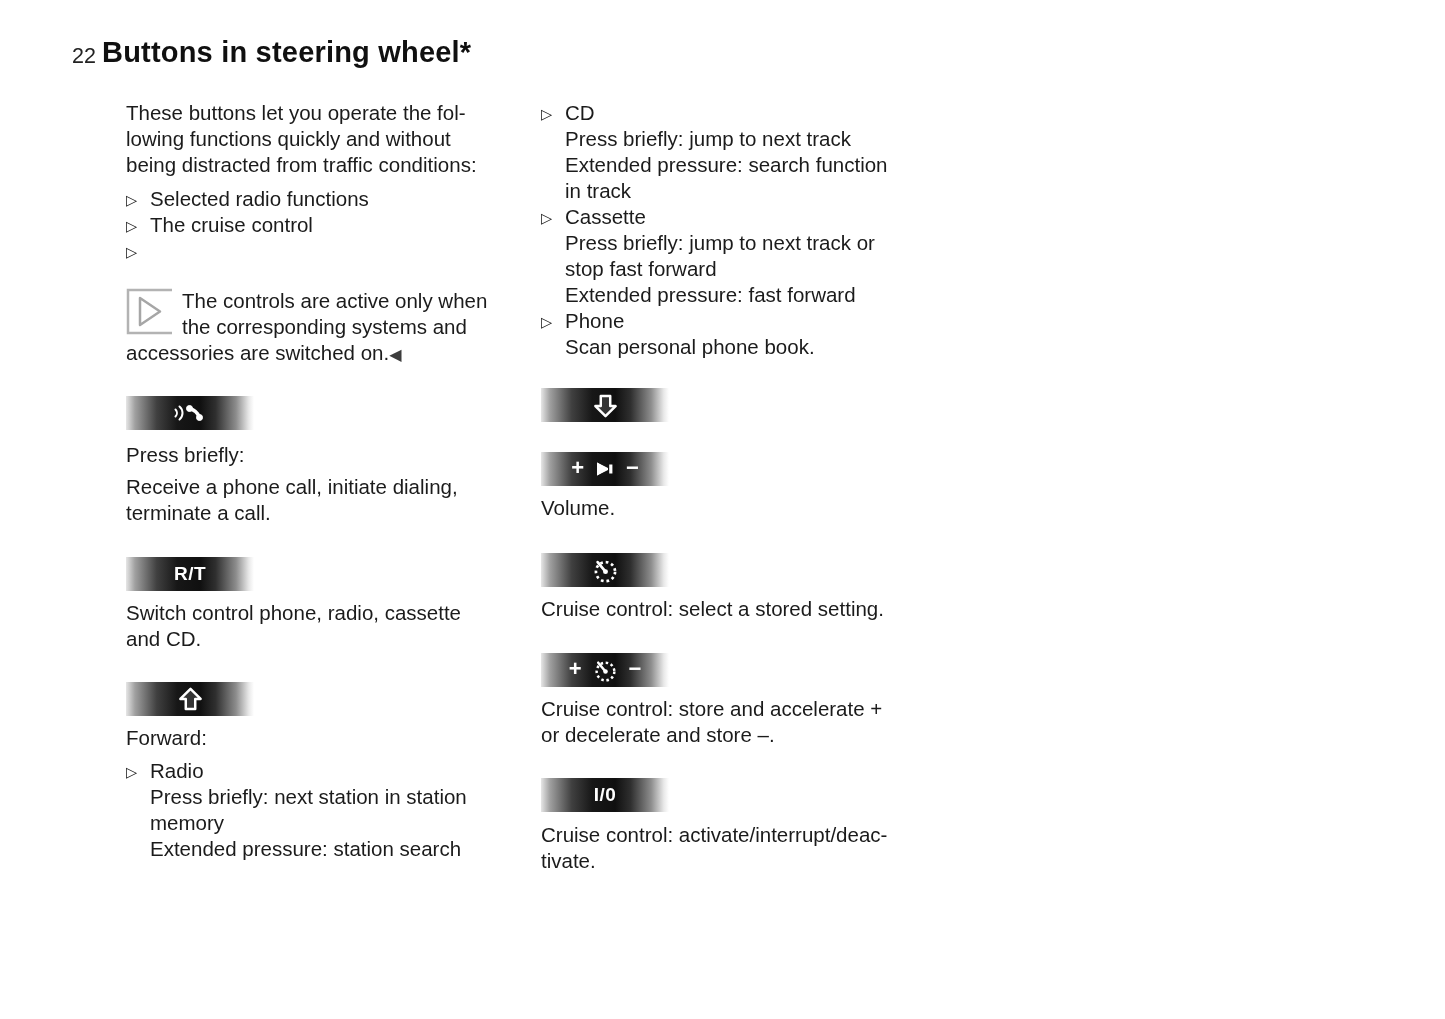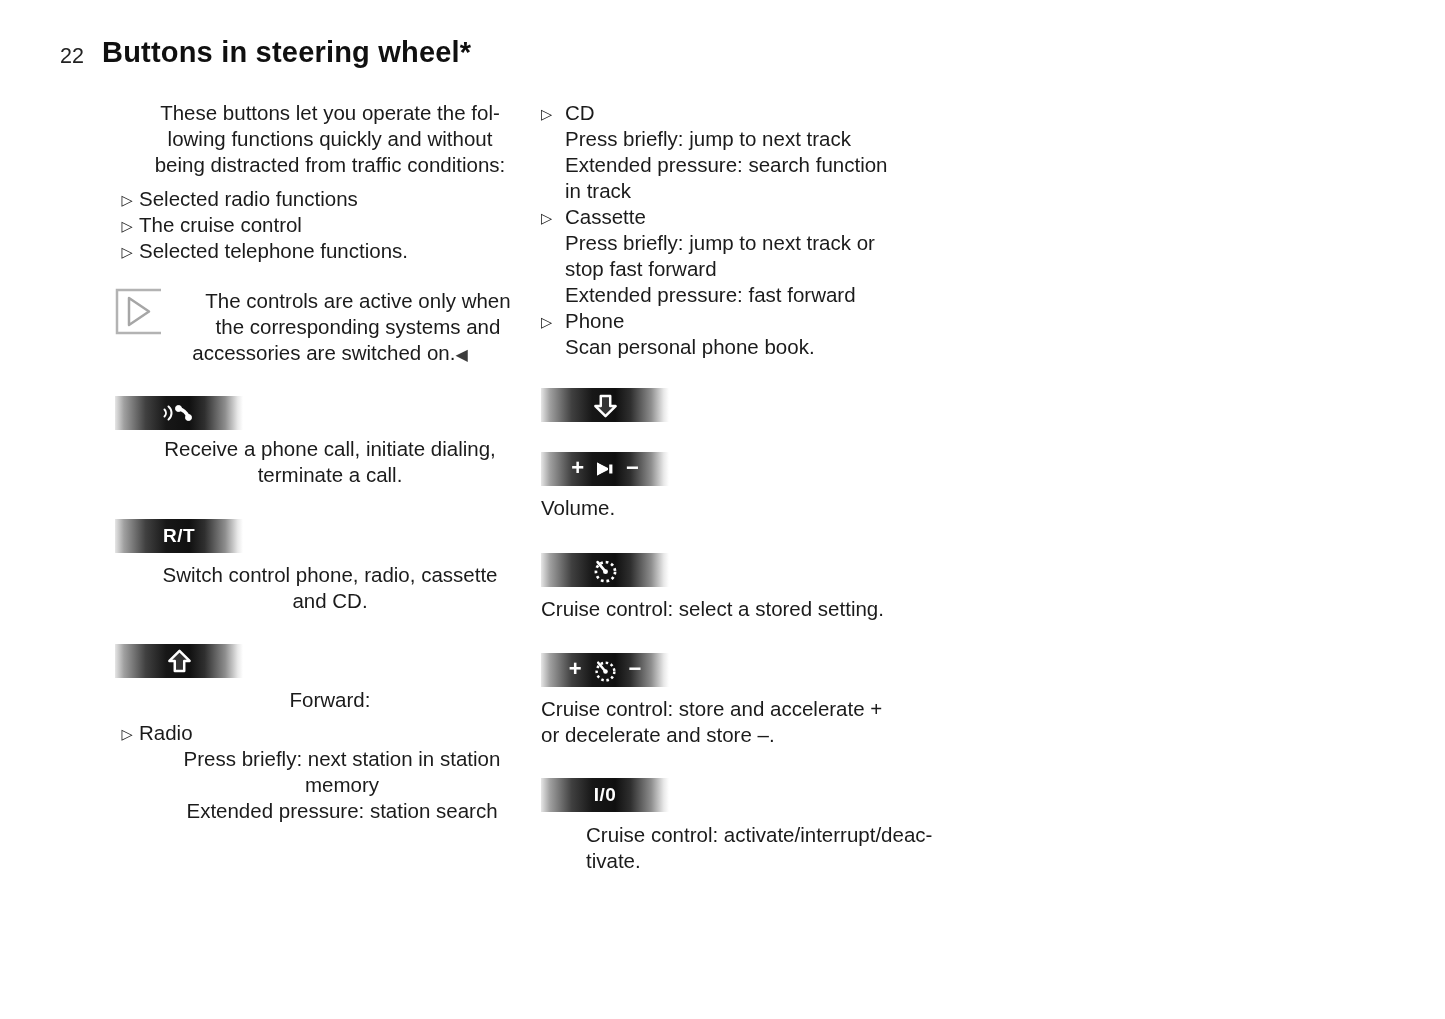--- a/index.html
+++ b/index.html
@@ -1,42 +1,42 @@
 <!DOCTYPE html>
 <html><head>
 <meta charset="utf-8">
 <style>
   html,body{margin:0;padding:0;background:#ffffff;}
   .page{
     position:relative;width:1445px;height:1019px;background:#ffffff;
     font-family:"Liberation Sans",sans-serif;color:#1b1b1b;overflow:hidden;
   }
-  .page-num{position:absolute;left:60px;top:44px;font-size:21.5px;color:#222;}
+  .page-num{position:absolute;left:72px;top:44px;font-size:21.5px;color:#222;}
   .title{position:absolute;left:102px;top:36px;font-size:29px;font-weight:700;color:#101010;letter-spacing:.2px;}
   .col{position:absolute;top:100px;font-size:20.5px;line-height:26px;}
-  .col-left{left:115px;width:430px;text-align:center;}
+  .col-left{left:126px;width:430px;}
   .col-right{left:541px;width:432px;}
   .lines{white-space:pre-line;}
   
   .bullet-row{display:flex;}
   .marker{flex:0 0 24px;font-size:14.5px;position:relative;top:1px;color:#1b1b1b;}
   .detail{padding-left:24px;}
   
   .note{margin-top:24px;display:flow-root;}
   .note-icon{float:left;width:47px;height:47px;margin-right:9px;}
   .end-marker{font-size:16px;color:#3c3c3c;}
   
   .bar{
     width:128px;height:34px;display:flex;align-items:center;justify-content:center;gap:11px;
     background:linear-gradient(90deg,#e6e6e6 0%,#a0a0a0 7%,#404040 24%,#171717 40%,#101010 58%,#2f2f2f 70%,#8d8d8d 86%,#e9e9e9 96%,#ffffff 100%);
   }
   .bar-label{color:#ffffff;font-weight:700;font-size:19px;letter-spacing:.5px;font-family:"Liberation Sans",sans-serif;}
   .pm{color:#ffffff;font-weight:700;font-size:22px;line-height:1;position:relative;top:-1px;}
   
-  .m8{margin-top:8px;}  .m6{margin-top:6px;}  .m9{margin-top:9px;}  .m10{margin-top:10px;margin-left:45px;}
+  .m8{margin-top:8px;}  .m6{margin-top:6px;}  .m9{margin-top:9px;}  .m10{margin-top:10px;}
   .m12{margin-top:12px;} .m28{margin-top:28px;} .m30{margin-top:30px;} .m31{margin-top:31px;} .m32{margin-top:32px;}
   .m7{margin-top:7px;}
   svg{display:block;}
 </style>
 </head>
 <body>
 
 <div class="page">
 
   <div class="page-num">22</div>
@@ -52,21 +52,20 @@
       <div class="bullet-row">
         <span class="marker">▷</span>
         <span>Selected radio functions</span>
       </div>
       <div class="bullet-row">
         <span class="marker">▷</span>
         <span>The cruise control</span>
       </div>
       <div class="bullet-row">
         <span class="marker">▷</span>
-        <span>Selected telephone functions.</span>
       </div>
     </div>
 
     <div class="note">
       <span class="note-icon">
         <svg width="47" height="47" viewBox="0 0 47 47">
           <path d="M46 2 H2 V45 H46" fill="none" stroke="#b3b3b3" stroke-width="2.5"></path>
           <path d="M14 10 L34 23.5 L14 37 Z" fill="none" stroke="#a6a6a6" stroke-width="2.5" stroke-linejoin="round"></path>
         </svg>
       </span><span class="lines">The controls are active only when
@@ -82,20 +81,21 @@
             <path d="M3.5 9.5 a5 5 0 0 1 0 7"></path>
           </g>
           <g stroke="#ffffff" fill="#ffffff">
             <circle cx="17.5" cy="8.5" r="3"></circle>
             <circle cx="27.5" cy="17.5" r="3"></circle>
             <path d="M17.5 8.5 Q25 10.5 27.5 17.5" stroke-width="3.6" fill="none"></path>
           </g>
         </svg>
       </span>
     </div>
+    <div class="m12">Press briefly:</div>
     <div class="lines m6">Receive a phone call, initiate dialing,
 terminate a call.</div>
 
     <div class="bar m31">
       <span class="bar-label">R/T</span>
     </div>
     <div class="lines m9">Switch control phone, radio, cassette
 and CD.</div>
 
     <div class="bar m30">

